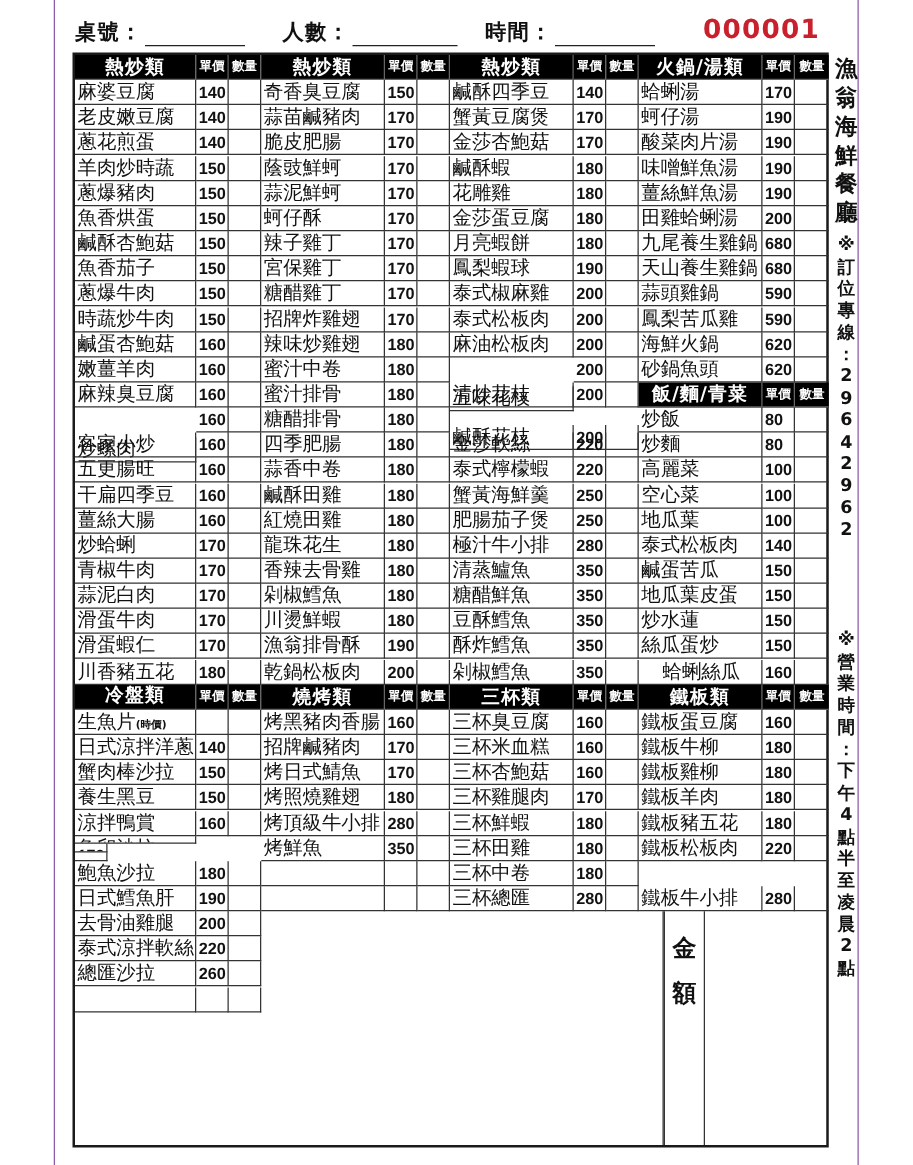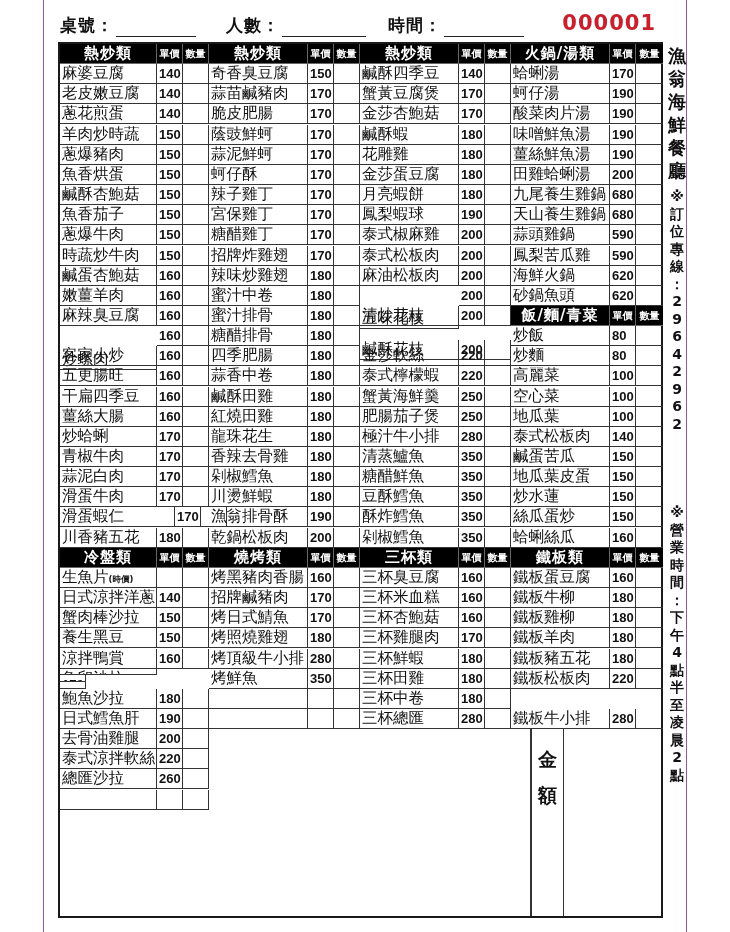--- a/index.html
+++ b/index.html
@@ -164,21 +164,21 @@
       <div class="cell name" style="width: 97px;">蒜泥白肉</div>
       <div class="cell price" style="width: 26px;">170</div>
       <div class="cell qty" style="width: 26px;"></div>
     </div>
     <div class="row" style="top: 443.3px; left: 0px;">
       <div class="cell name" style="width: 97px;">滑蛋牛肉</div>
       <div class="cell price" style="width: 26px;">170</div>
       <div class="cell qty" style="width: 26px;"></div>
     </div>
     <div class="row" style="top: 463.45px; left: 0px;">
-      <div class="cell name" style="width: 115px;">滑蛋蝦仁</div>
+      <div class="cell name" style="width: 97px;">滑蛋蝦仁</div>
       <div class="cell price" style="width: 26px;">170</div>
       <div class="cell qty" style="width: 26px;"></div>
     </div>
     <div class="row" style="top: 483.6px; left: 0px;">
       <div class="cell name" style="width: 97px;">川香豬五花</div>
       <div class="cell price" style="width: 26px;">180</div>
       <div class="cell qty" style="width: 26px;"></div>
     </div>
     <div class="row hdr" style="top: 0px; left: 149px;">
       <div class="cell name" style="width: 99px;">熱炒類</div>
@@ -544,26 +544,26 @@
       <div class="cell name" style="width: 99px;">炒水蓮</div>
       <div class="cell price" style="width: 26px;">150</div>
       <div class="cell qty" style="width: 27px; border-right: none;"></div>
     </div>
     <div class="row" style="top: 463.45px; left: 451px;">
       <div class="cell name" style="width: 99px;">絲瓜蛋炒</div>
       <div class="cell price" style="width: 26px;">150</div>
       <div class="cell qty" style="width: 27px; border-right: none;"></div>
     </div>
     <div class="row" style="top: 483.6px; left: 451px;">
-      <div class="cell name" style="width: 99px;">蛤蜊絲瓜</div>
+      <div class="cell name" style="width: 99px; text-align: center;">蛤蜊絲瓜</div>
       <div class="cell price" style="width: 26px;">160</div>
       <div class="cell qty" style="width: 27px; border-right: none;"></div>
     </div>
     <div class="row hdr" style="top: 503.75px; left: 0px;">
-      <div class="cell name" style="width: 97px;">冷盤類</div>
+      <div class="cell name" style="width: 97px; font-family: Liberation Mono, monospace;">冷盤類</div>
       <div class="cell price" style="width: 26px;">單價</div>
       <div class="cell qty" style="width: 26px;">數量</div>
     </div>
     <div class="row" style="top: 523.9px; left: 0px;">
       <div class="cell name" style="width: 97px;"><span>生魚片</span><span class="small">(時價)</span></div>
       <div class="cell price" style="width: 26px;"></div>
       <div class="cell qty" style="width: 26px;"></div>
     </div>
     <div class="row" style="top: 544.05px; left: 0px;">
       <div class="cell name" style="width: 97px;">日式涼拌洋蔥</div>

